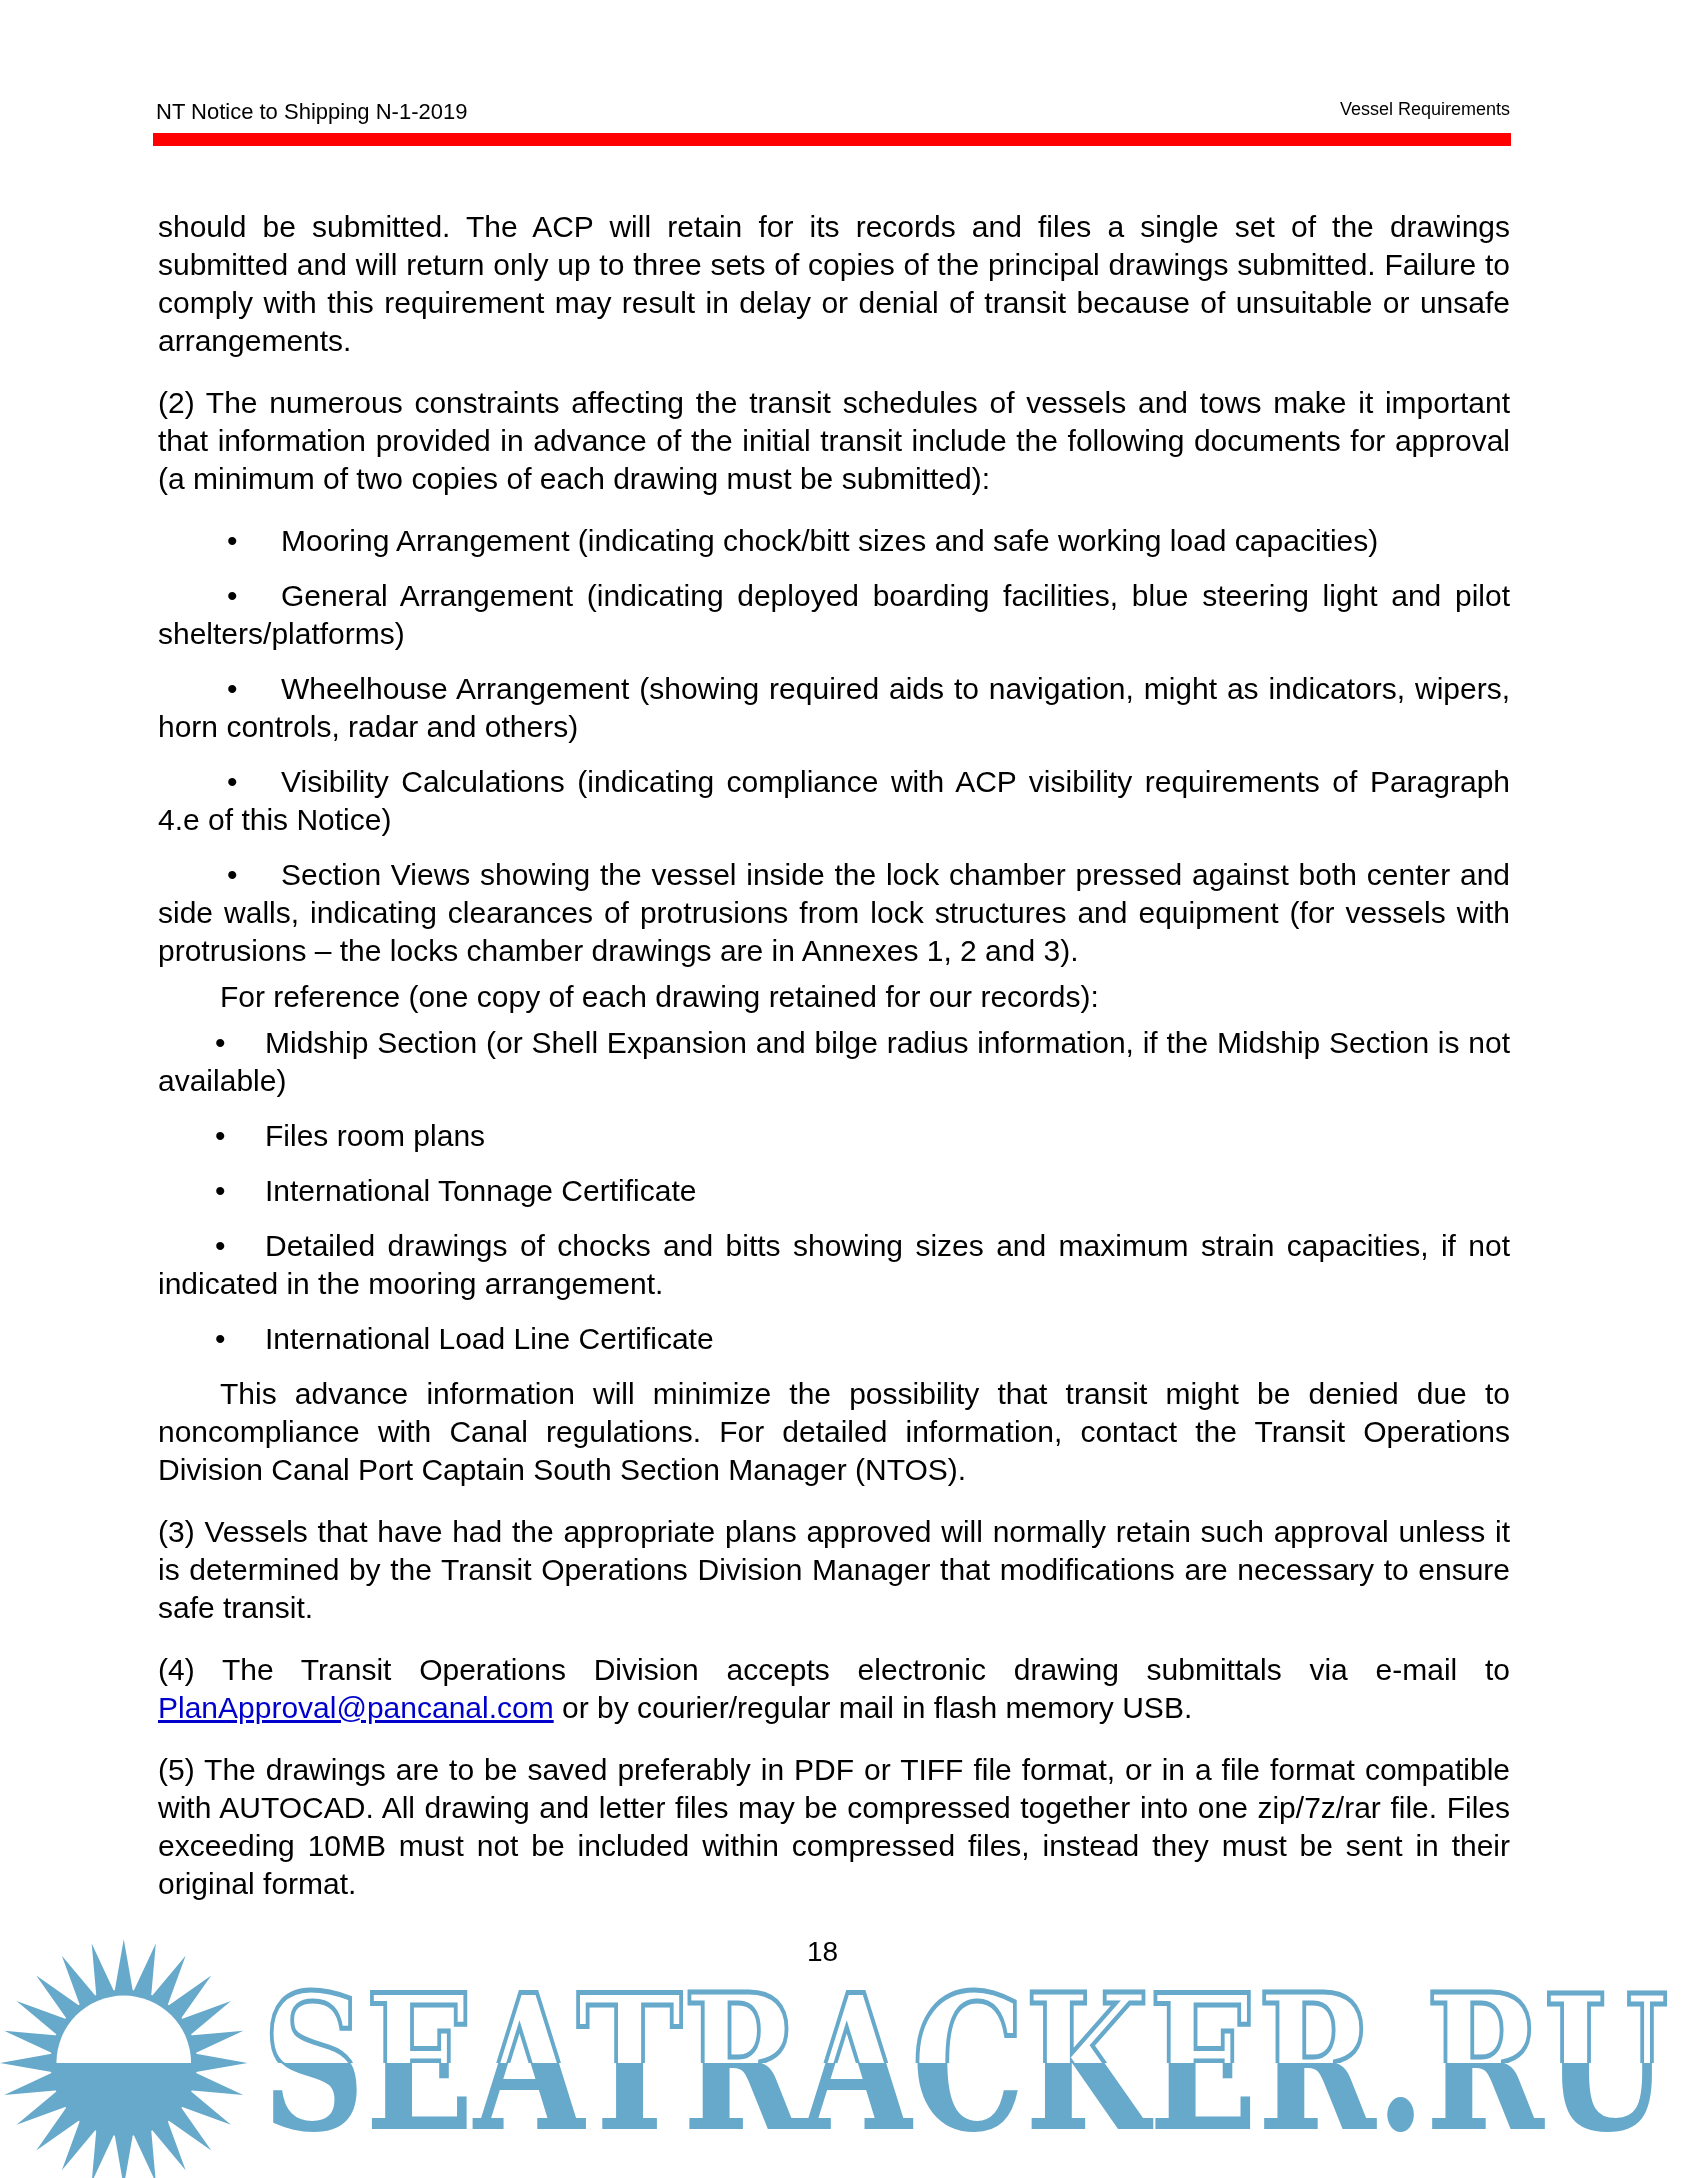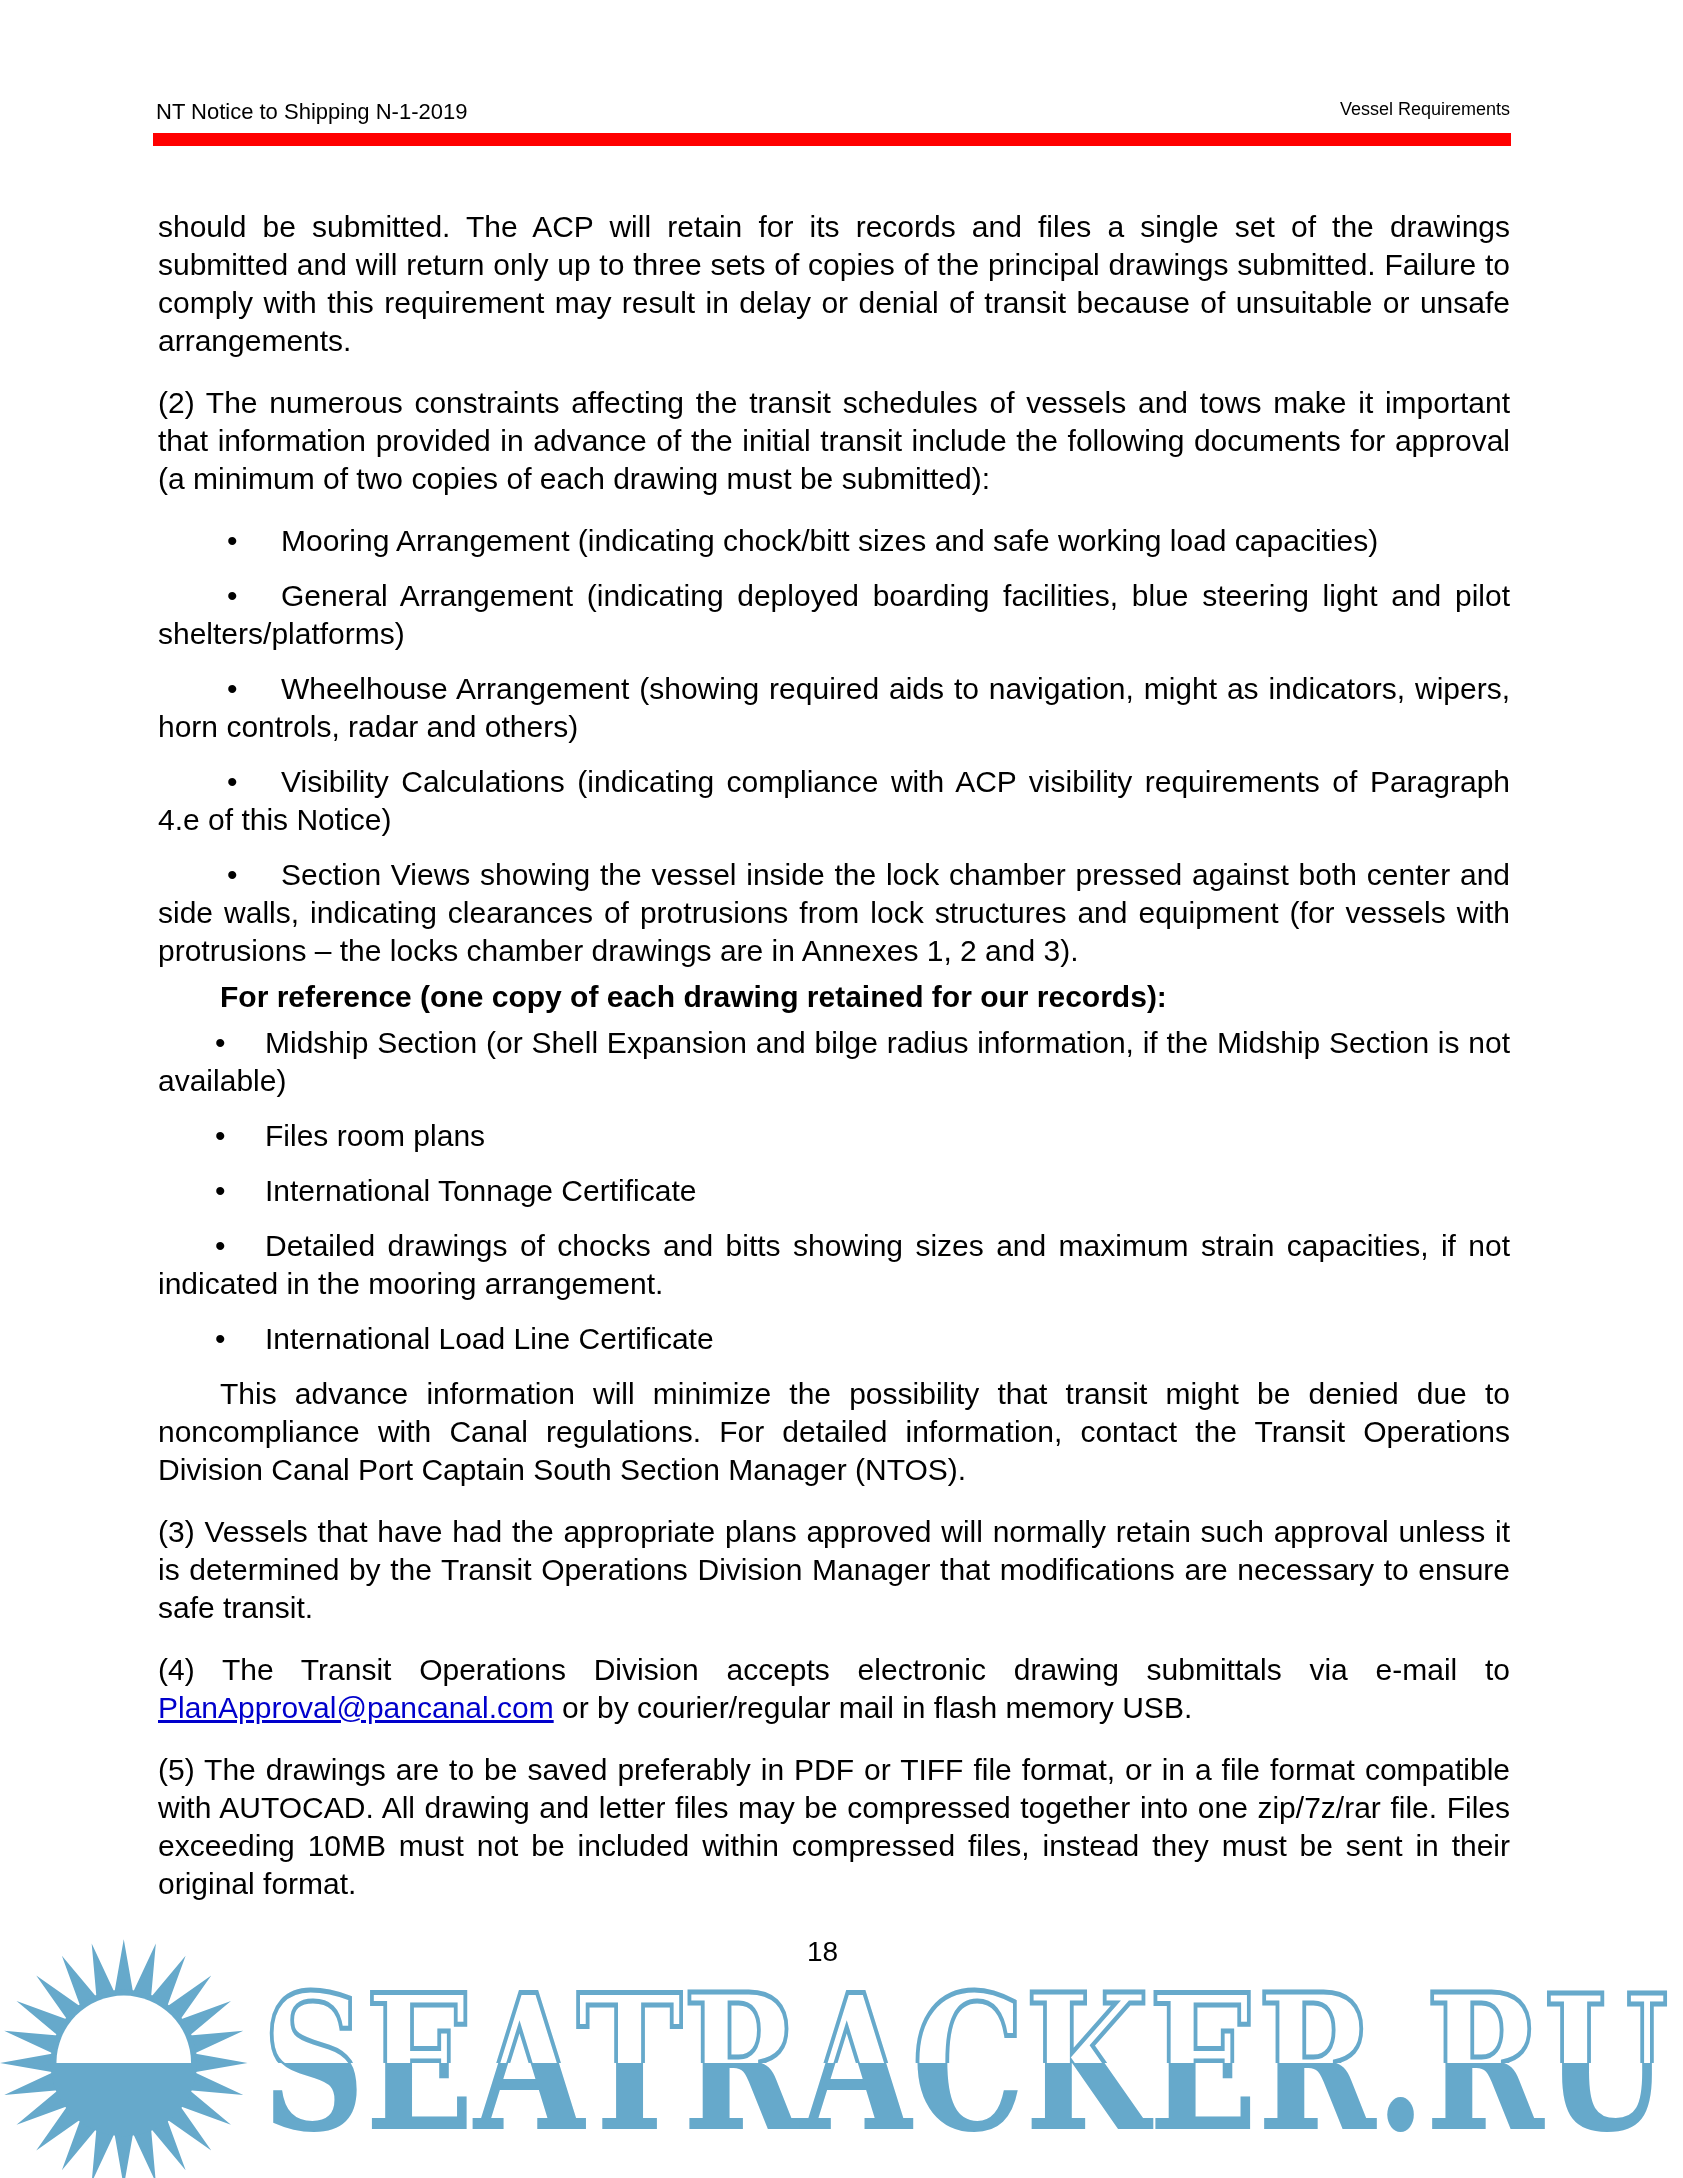--- a/index.html
+++ b/index.html
@@ -8,21 +8,21 @@
     .header { position: absolute; left: 156px; top: 99px; width: 1354px; height: 40px; }
     .header-left { position: absolute; left: 0; top: 0; font-size: 22px; }
     .header-right { position: absolute; right: 0; top: 0; font-size: 18px; }
     .header-rule { position: absolute; left: 153px; top: 133px; width: 1358px; height: 13px; background: #ff0000; }
     .body-text { position: absolute; left: 158px; top: 208px; width: 1352px; font-size: 30px; line-height: 38px; }
     .p { text-align: justify; margin: 0 0 24px 0; }
     .bullet { text-align: justify; margin: 0 0 17px 0; text-indent: 69px; position: relative; }
     .bullet .dot { display: inline-block; width: 54px; text-indent: 0; }
     .bullet2 { text-align: justify; margin: 0 0 17px 0; text-indent: 57px; }
     .bullet2 .dot { display: inline-block; width: 50px; text-indent: 0; }
-    .indent { text-indent: 62px; margin: 0 0 8px 0; font-weight: bold; }
+    .indent { text-indent: 62px; margin: 0 0 8px 0; }
     .link { color: #0000cc; text-decoration: underline; }
     .watermark { position: absolute; left: 0; top: 1931px; width: 1683px; height: 248px; }
     .page-num { position: absolute; left: 807px; top: 1936px; font-size: 28px; color: #000000; }
   </style>
 </head>
 <body>
 
 <div class="header">
   <span class="header-left">NT Notice to Shipping N-1-2019</span>
   <span class="header-right">Vessel Requirements</span>

